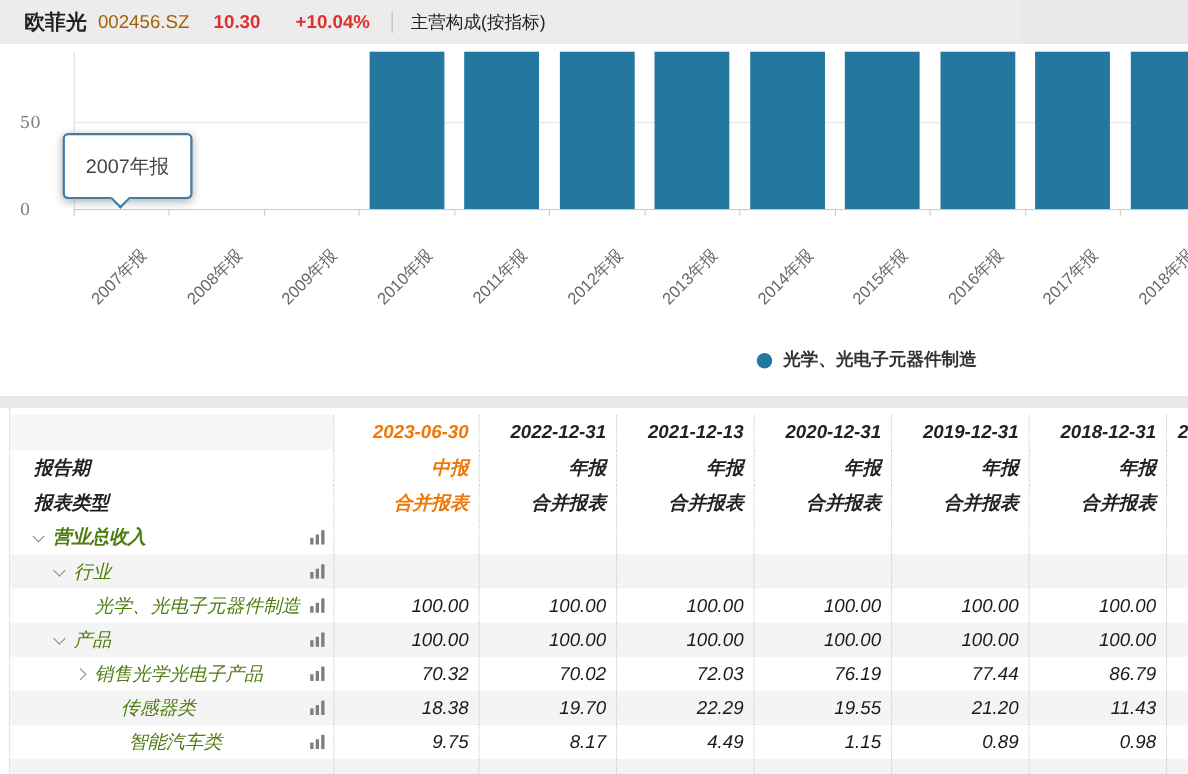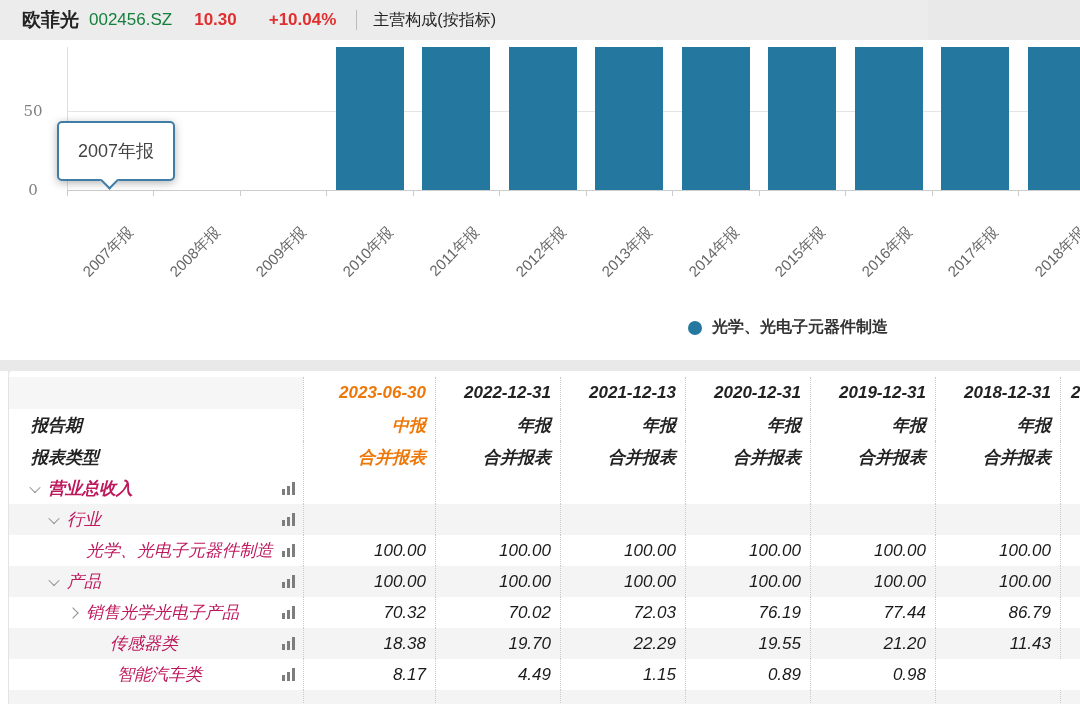--- a/index.html
+++ b/index.html
@@ -3,34 +3,34 @@
 <meta charset="utf-8">
 <style>
   * { margin:0; padding:0; box-sizing:border-box; }
   html,body { width:1080px; height:704px; overflow:hidden; }
   body { font-family:"Liberation Sans", sans-serif; background:#e9e9e9; position:relative; }
 
   
   .topbar { position:absolute; left:0; top:0; width:928px; height:40px; background:#ececec;
             display:flex; align-items:center; padding-left:22px; }
   .stock-name { font-size:19px; font-weight:bold; color:#222; }
-  .stock-code { font-size:17px; color:#15803d; margin-left:10px; }
+  .stock-code { font-size:17px; color:#a16207; margin-left:10px; }
   .stock-price { font-size:17px; font-weight:600; margin-left:22px; }
   .stock-change { font-size:17px; font-weight:600; margin-left:32px; }
   .topbar-divider { width:1px; height:20px; background:#bbb; margin:0 16px 0 20px; }
   .page-title { font-size:16px; color:#222; }
 
   
   .chart-card { position:absolute; left:0; top:40px; width:1080px; height:320px; background:#fff; overflow:hidden; }
   .bar { position:absolute; }
   .grid-h { position:absolute; left:67px; right:0; height:1px; background:#e4e4e4; }
   .axis-base { position:absolute; left:67px; right:0; top:150px; height:1px; background:#ccc; }
   .axis-v { position:absolute; left:67px; top:7px; width:1px; height:143px; background:#ddd; }
   .tick { position:absolute; top:151px; width:1px; height:5px; background:#ccc; }
-  .ylabel { position:absolute; width:30px; text-align:center; font-family:"DejaVu Serif", serif;
+  .ylabel { position:absolute; width:30px; text-align:left; font-family:"DejaVu Serif", serif;
             font-size:15px; color:#7f7f7f; }
   .xlabel { position:absolute; white-space:nowrap; font-size:15px; color:#666;
             transform:rotate(-45deg) translateX(-100%); transform-origin:0 0; }
 
   .tooltip { position:absolute; left:57px; top:81px; width:118px; height:60px; background:#fff;
              border:2px solid #3f7ca6; border-radius:5px; box-shadow:0 2px 8px rgba(0,0,0,.3);
              display:flex; align-items:center; justify-content:center; font-size:18px; color:#444; z-index:5; }
   .tooltip-arrow { position:absolute; left:44px; bottom:-8px; width:13px; height:13px; background:#fff;
                    border-right:2px solid #3f7ca6; border-bottom:2px solid #3f7ca6; transform:rotate(45deg); }
 
@@ -39,21 +39,21 @@
   .legend-label { font-size:16px; font-weight:bold; color:#333; }
 
   
   .left-strip { position:absolute; left:0; top:371px; width:8px; bottom:0; background:#fff; }
   .table-card { position:absolute; left:8px; top:371px; width:1072px; bottom:0; background:#fff;
                 border-radius:4px 0 0 0; border-left:1px solid #e3e3e3; padding-top:6px; overflow:hidden;font-style:italic; }
   .trow { display:grid; grid-template-columns:294px 132px 125px 125px 125px 125px 125px 1fr;
           height:32px; align-items:center; }
   .brow { height:31px; }
   .stripe { background:#f4f4f4; }
-  .lcell { display:flex; align-items:center; height:100%; font-size:17px; color:#be185d; }
+  .lcell { display:flex; align-items:center; height:100%; font-size:17px; color:#4d7c0f; }
   .corner { background:#f6f6f6; height:100%; }
   .vcell { text-align:right; padding-right:9px; font-size:17px; color:#1a1a1a;
            border-left:1px dotted #c9c9c9; height:100%; display:flex; align-items:center; justify-content:flex-end; }
   .hcell { font-weight:bold; color:#222; }
   .hl { color:#ee7708 !important; }
   .partial { justify-content:flex-start; padding-left:10px; overflow:hidden; white-space:nowrap; }
   .hlabel { font-size:17px; font-weight:bold; color:#222; padding-left:22px; }
   .chevbox { width:17px; display:inline-flex; align-items:center; justify-content:flex-start; flex:0 0 17px; }
   .chev { width:8px; height:8px; border-right:1.5px solid #8f8f8f; border-bottom:1.5px solid #8f8f8f; display:inline-block; }
   .chev.down { transform:rotate(45deg) translate(-1px,-1px); }
@@ -285,20 +285,21 @@
         <div class="chevbox">
           <div class="chev none"></div>
         </div>
         <div class="row-label">智能汽车类</div>
         <div class="mini-bars">
           <i></i>
           <i></i>
           <i></i>
         </div>
       </div>
+      <div class="vcell">9.75</div>
       <div class="vcell">8.17</div>
       <div class="vcell">4.49</div>
       <div class="vcell">1.15</div>
       <div class="vcell">0.89</div>
       <div class="vcell">0.98</div>
       <div class="vcell partial"></div>
     </div>
     <div class="trow brow stripe">
       <div class="lcell"></div>
       <div class="vcell"></div>

